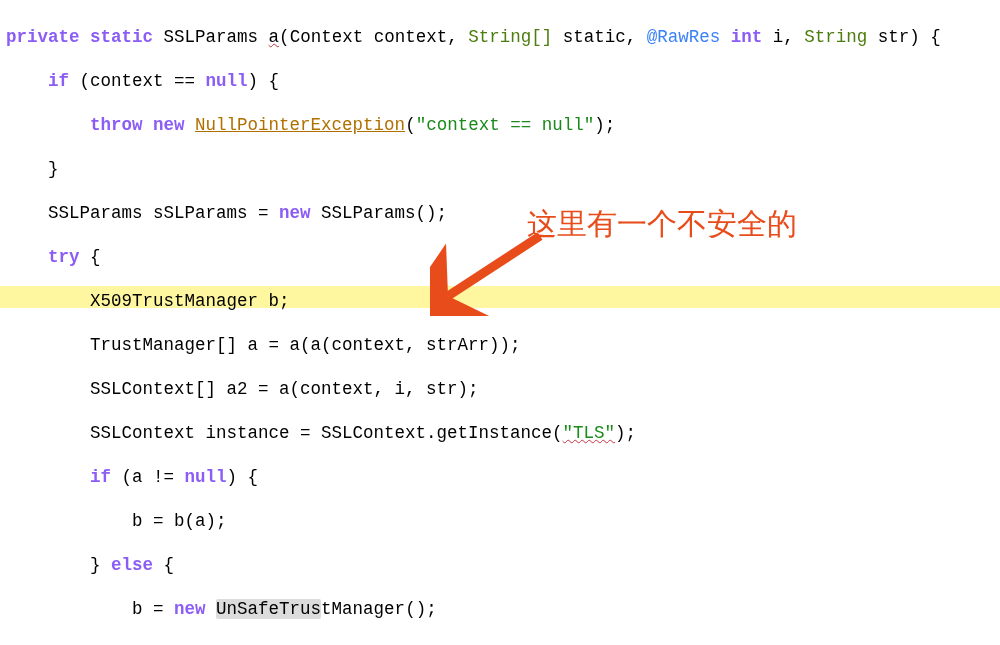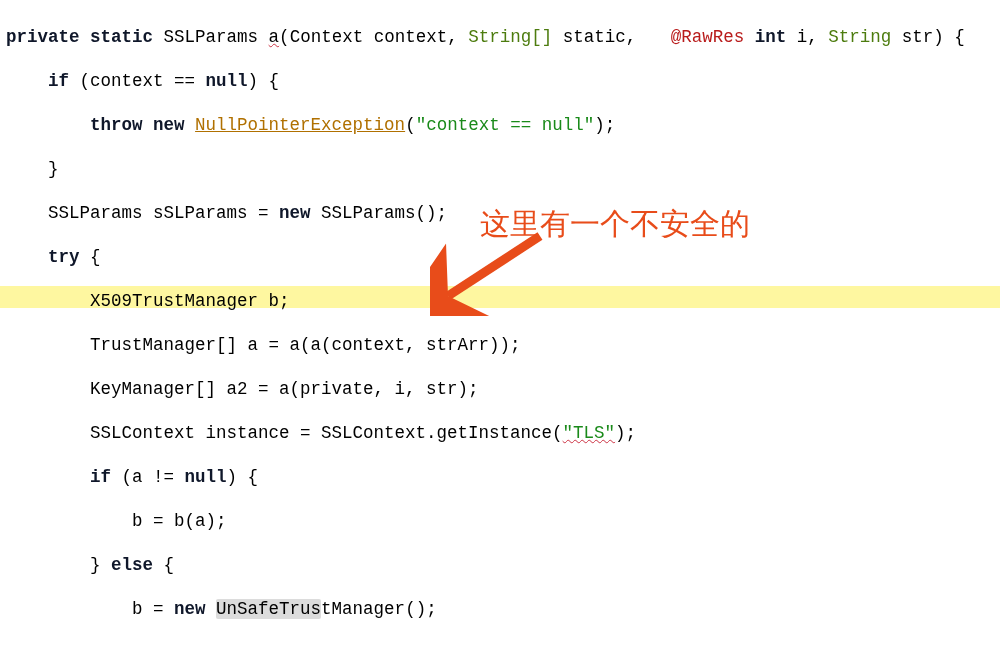--- a/index.html
+++ b/index.html
@@ -14,23 +14,23 @@
     overflow: hidden;
     position: relative;
     color: #000;
   }
   .code {
     white-space: pre;
     padding: 4px 0 0 6px;
     position: relative;
   }
   .line { display:block; }
-  .kw   { color:#0f172a; font-weight:bold; }                      
+  .kw   { color:#8b5cf6; font-weight:bold; }                      
   .str  { color:#1a8a1a; }                      
-  .anno { color:#b91c1c;margin-left:24px; }                      
+  .anno { color:#3b82f6; }                      
   .paramT { color:#4d7c0f; }                    
   .id2  { color:#b07000;text-decoration:underline; }
   .wavy {
     text-decoration-line: underline;
     text-decoration-style: wavy;
     text-decoration-color: #cc3344;
     text-decoration-thickness: 1px;
   }
   .hl {
     position: absolute;
@@ -42,21 +42,21 @@
     z-index: 0;
   }
   .code .line { position: relative; z-index: 1; }
   .sel {
     background:#dcdcdc;
     border-radius:2px;
   }
   
   .anno-text {
     position:absolute;
-    left:480px;
+    left:527px;
     top:205px;
     font-family: "Helvetica Neue","Arial","PingFang SC","Microsoft YaHei",sans-serif;
     font-size:30px;
     line-height:38px;
     color:#e84c1a;
     z-index:5;
     font-weight:400;
   }
   .arrow {
     position:absolute;
@@ -74,21 +74,21 @@
 
 <div class="code">
 <span class="line"><span class="kw">private</span> <span class="kw">static</span> <span>SSLParams</span> <span class="wavy">a</span>(<span>Context context, </span><span class="paramT">String[]</span><span> static, </span><span class="anno">@RawRes</span><span class="kw"> int</span><span> i, </span><span class="paramT">String</span><span> str) {</span></span>
 <span class="line">    <span class="kw">if</span><span> (context == </span><span class="kw">null</span><span>) {</span></span>
 <span class="line">        <span class="kw">throw</span> <span class="kw">new</span> <span class="id2">NullPointerException</span>(<span class="str">"context == null"</span><span>);</span></span>
 <span class="line">    <span>}</span></span>
 <span class="line">    <span>SSLParams sSLParams = </span><span class="kw">new</span><span> SSLParams();</span></span>
 <span class="line">    <span class="kw">try</span><span> {</span></span>
 <span class="line">        <span>X509TrustManager b;</span></span>
 <span class="line">        <span>TrustManager[] a = a(a(context, strArr));</span></span>
-<span class="line">        <span>KeyManager[] a2 = a(private, i, str);</span></span>
+<span class="line">        <span>SSLContext[] a2 = a(context, i, str);</span></span>
 <span class="line">        <span>SSLContext instance = SSLContext.getInstance(</span><span class="str wavy">"TLS"</span><span>);</span></span>
 <span class="line">        <span class="kw">if</span><span> (a != </span><span class="kw">null</span><span>) {</span></span>
 <span class="line">            <span>b = b(a);</span></span>
 <span class="line">        <span>} </span><span class="kw">else</span><span> {</span></span>
 <span class="line">            <span>b = </span><span class="kw">new</span><span> </span><span class="sel"><span>UnSafeTrus</span></span><span>tManager</span><span>();</span></span>
 <span class="line">            <span>a = </span><span class="kw">new</span><span> TrustManager[]{b};</span></span>
 
 
 
 

